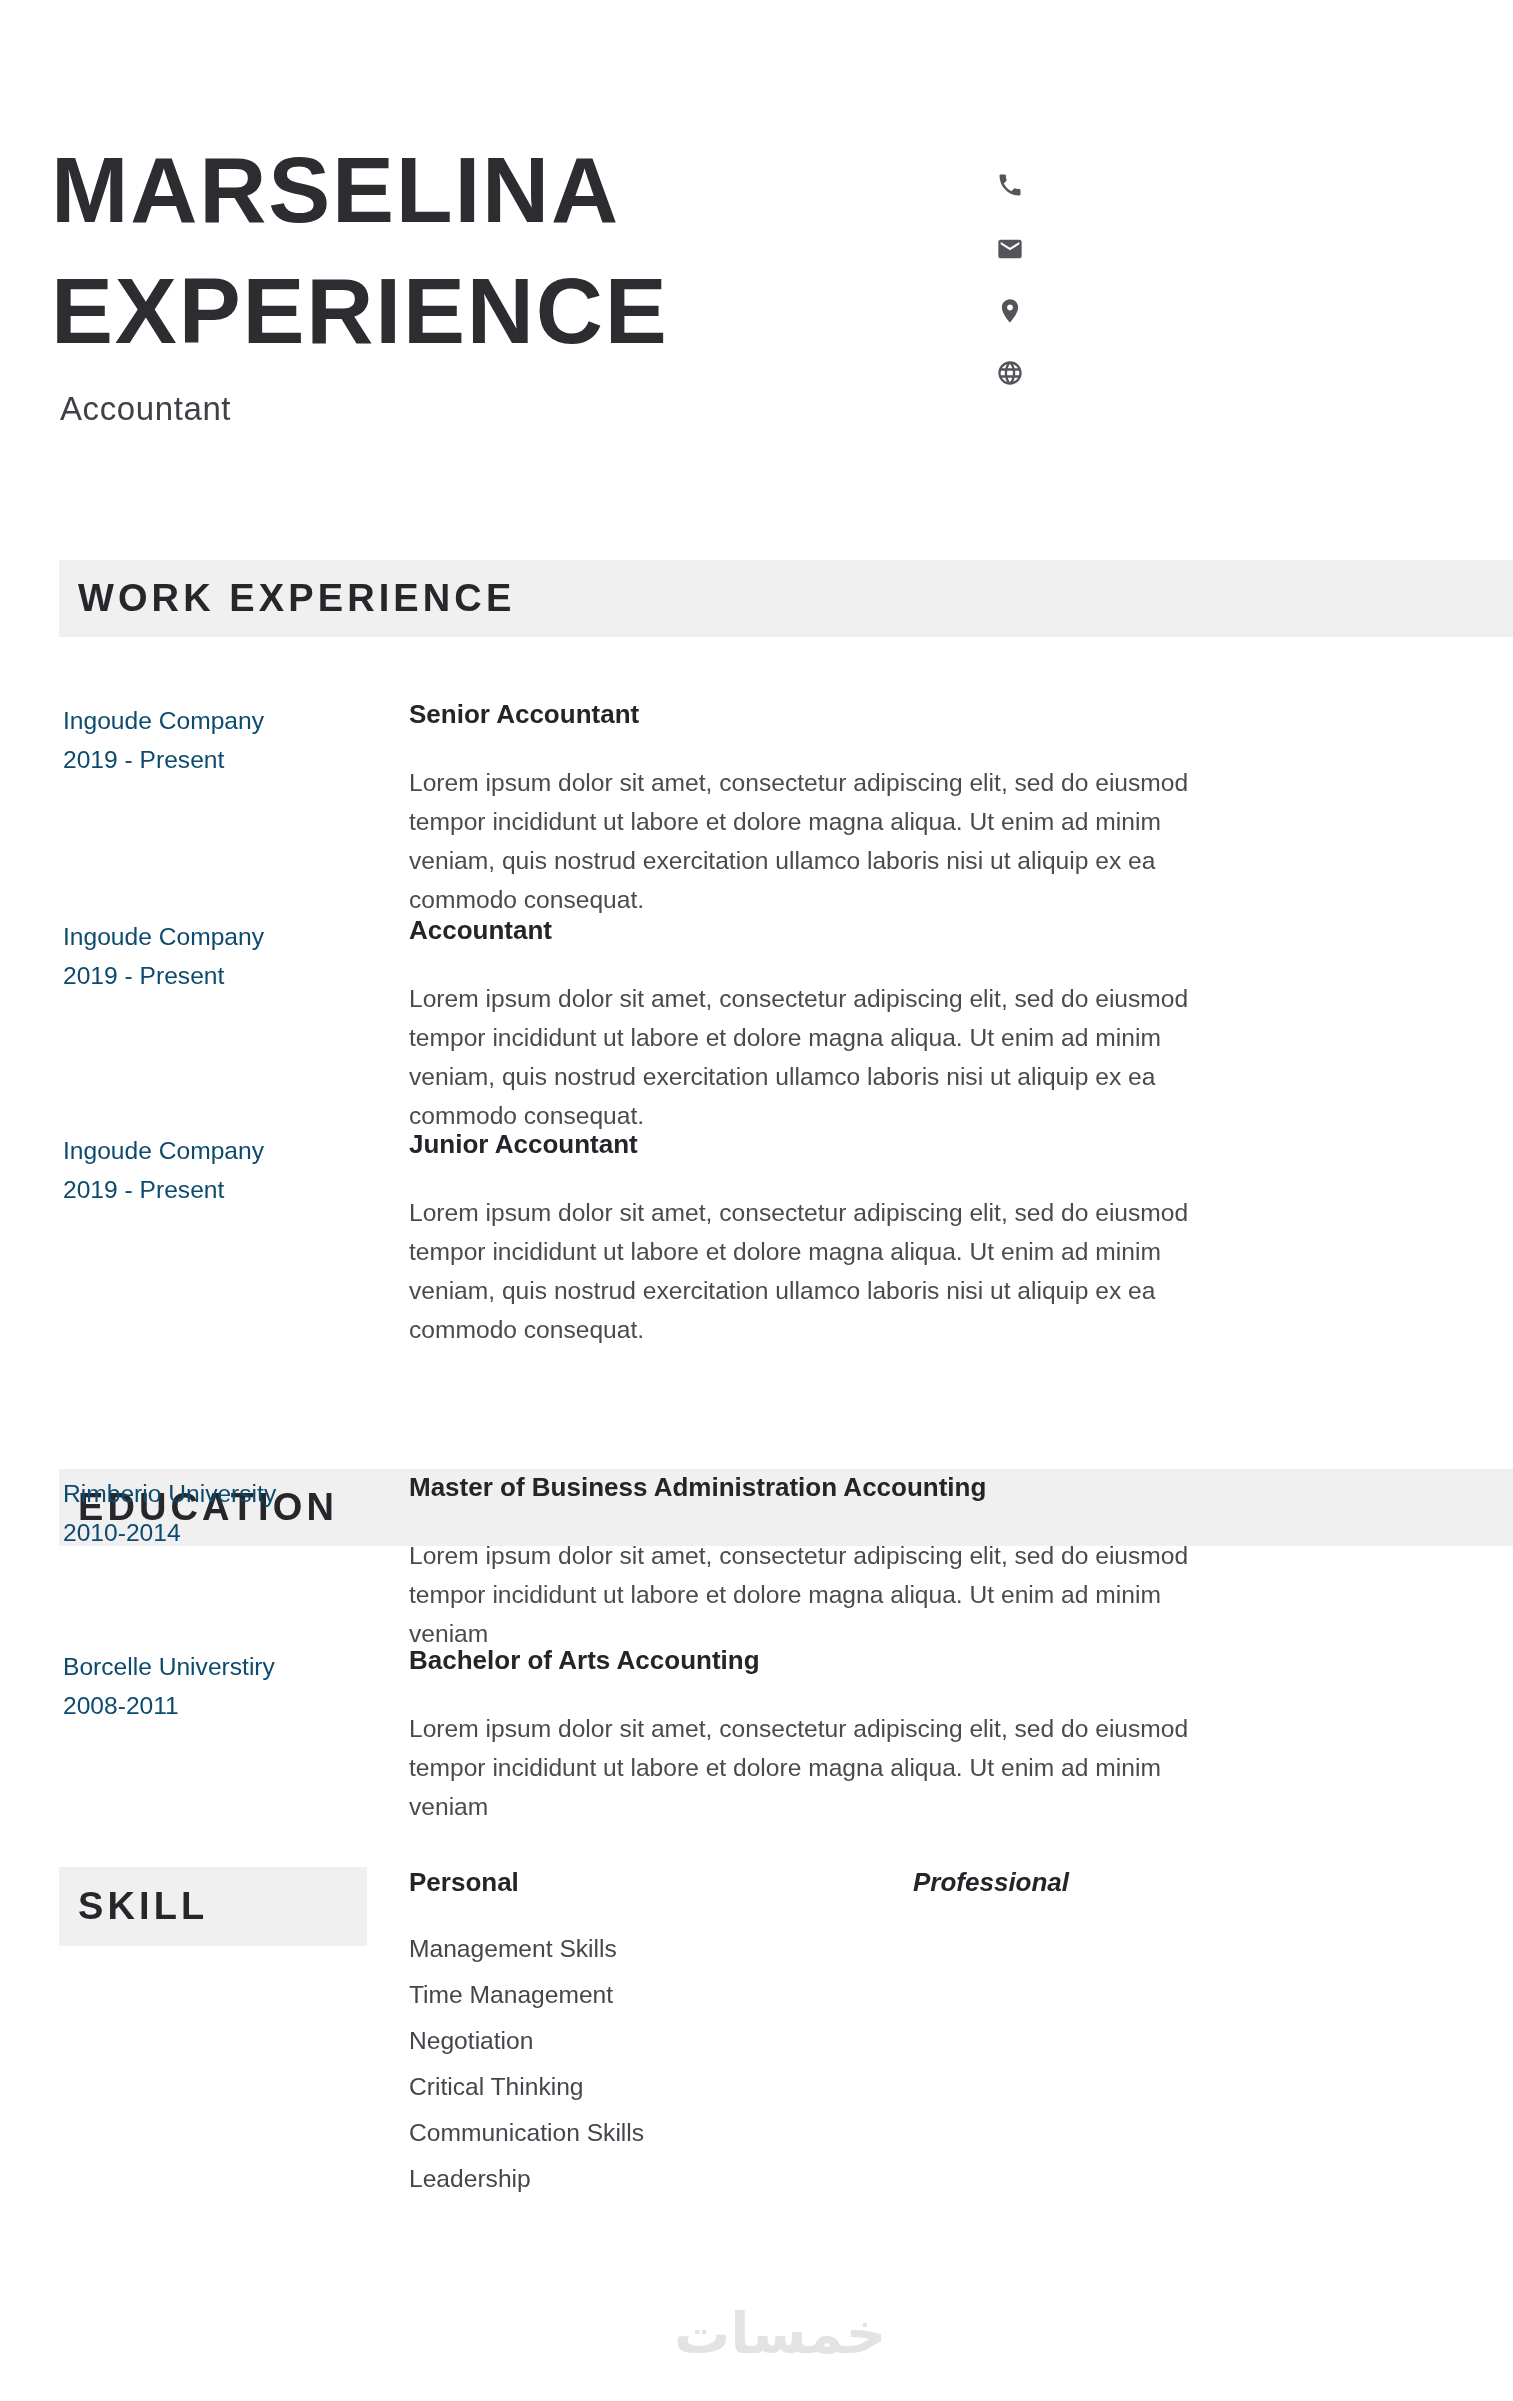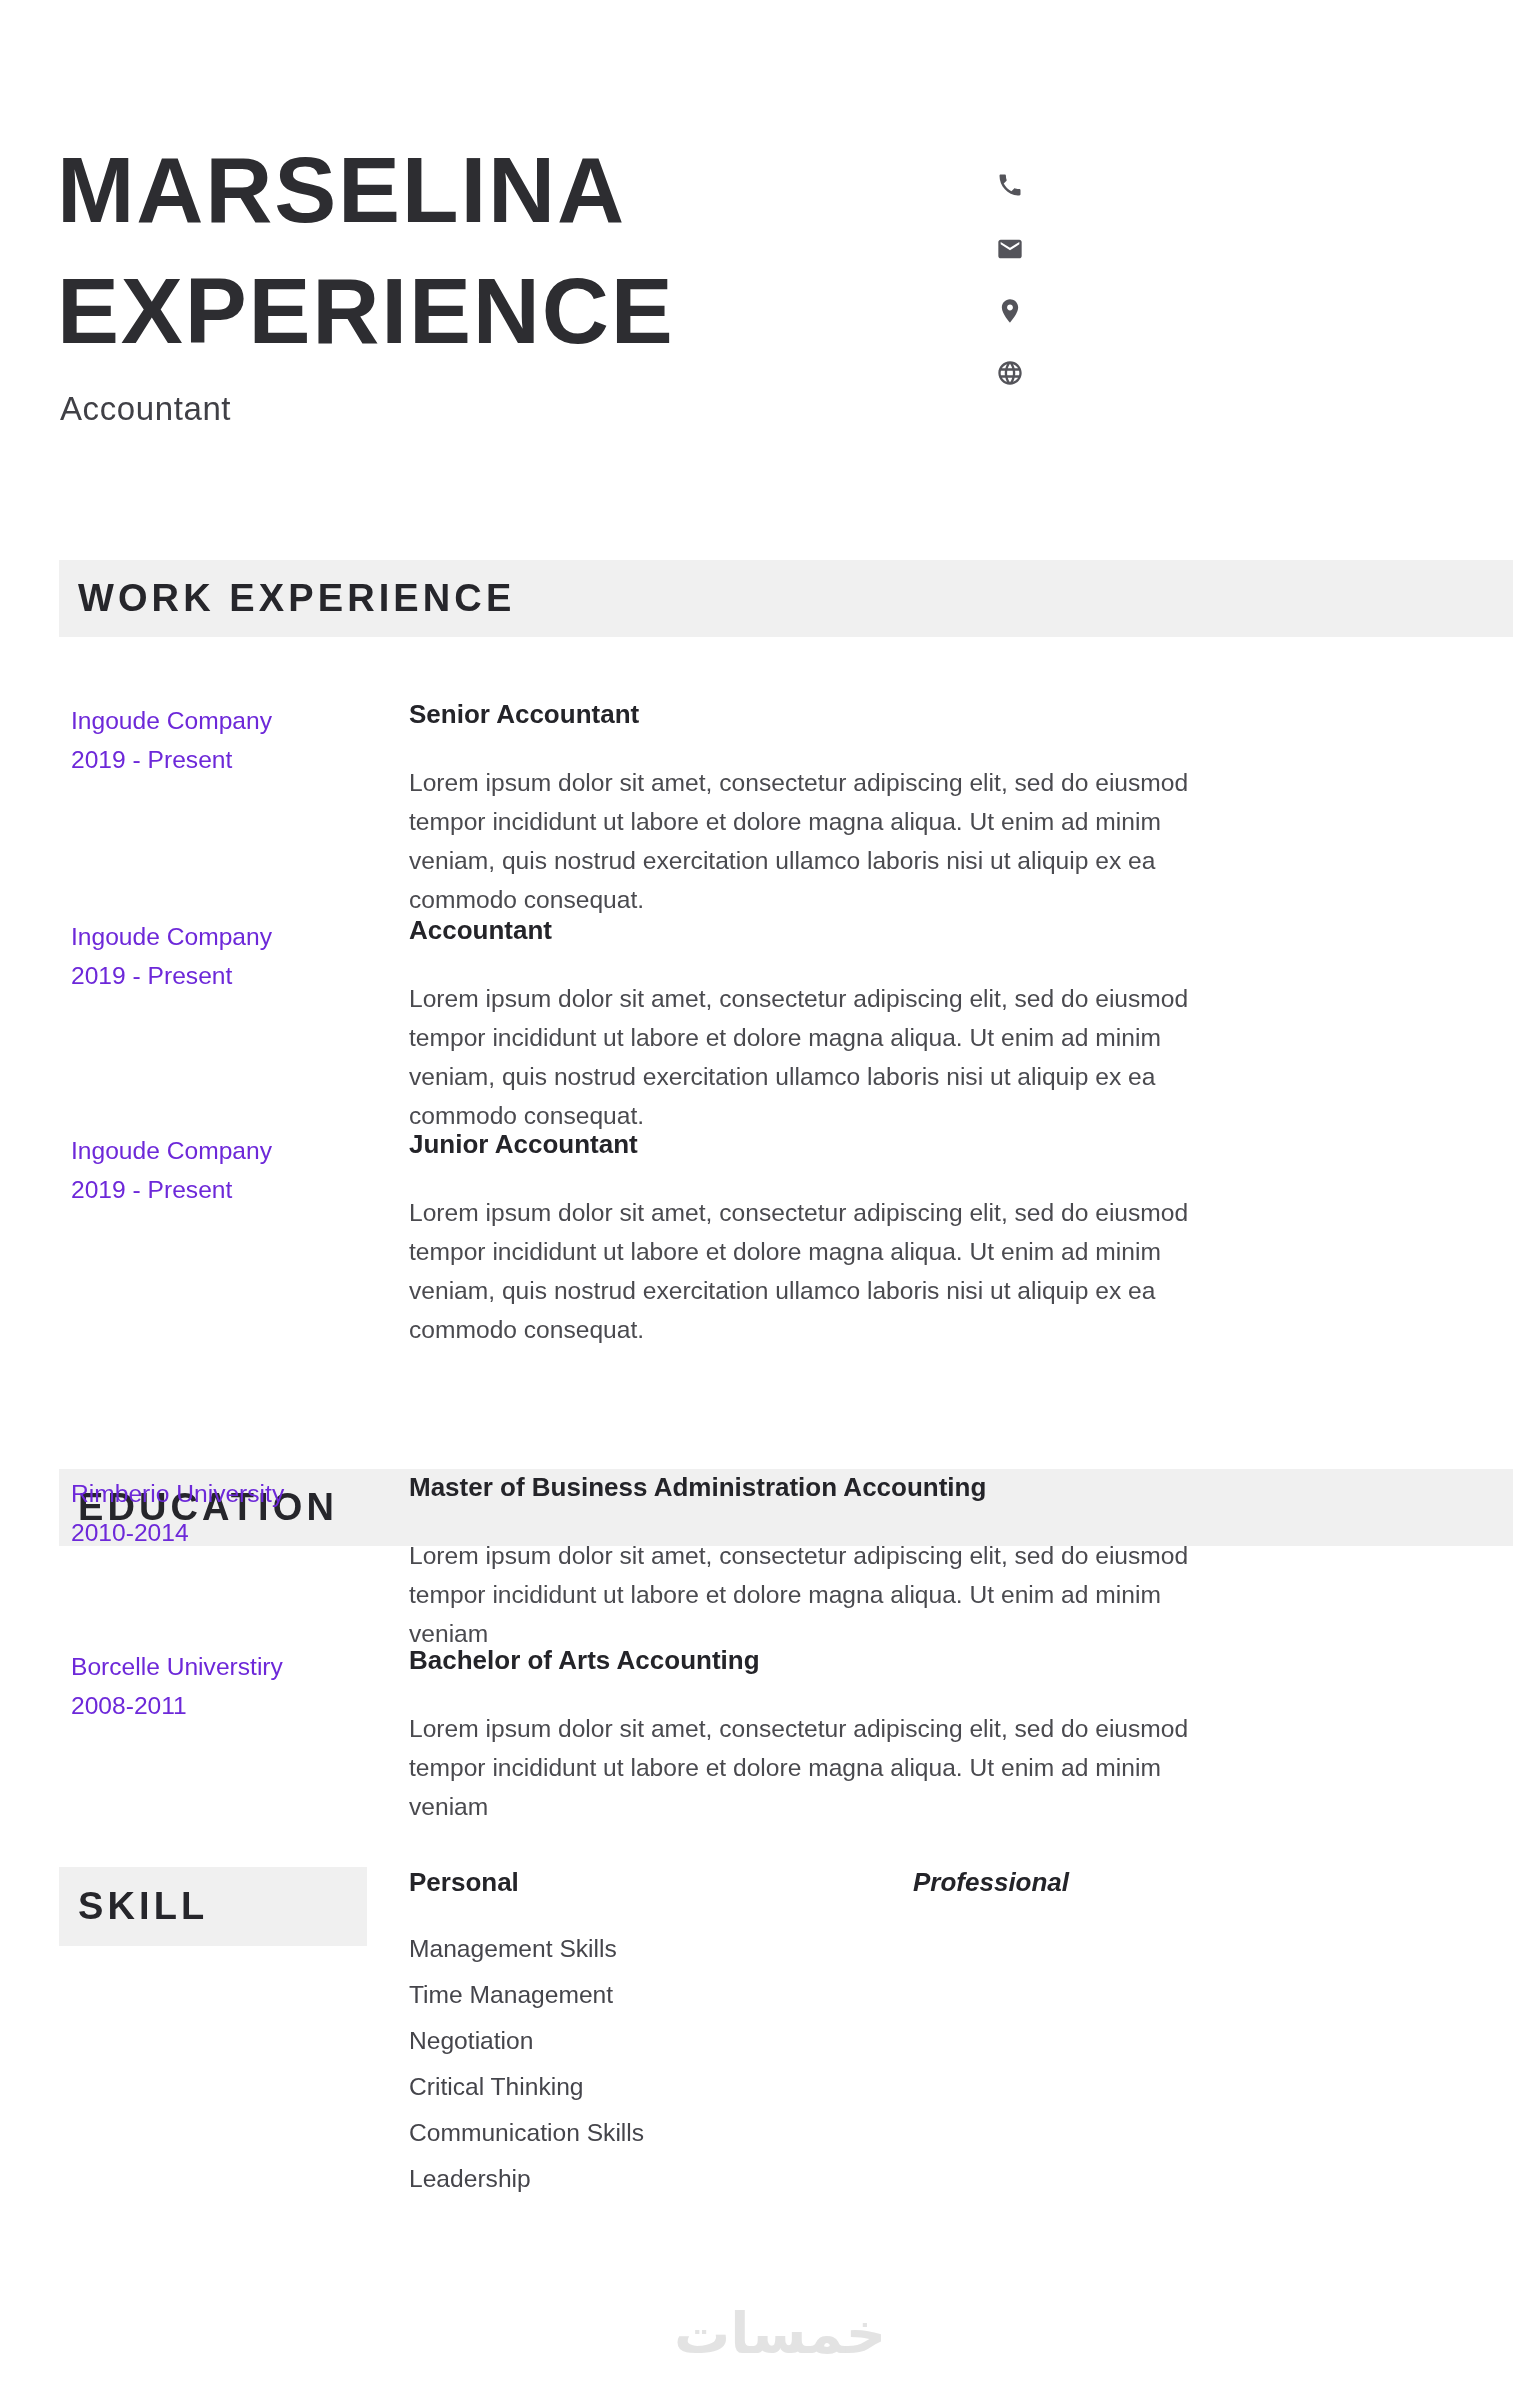--- a/index.html
+++ b/index.html
@@ -7,21 +7,21 @@
   body {
     background:#ffffff;
     font-family:"Liberation Sans","DejaVu Sans",sans-serif;
     color:#2b2b30;
     position:relative;
     overflow:hidden;
   }
 
   
   .name {
-    position:absolute; left:57px; top:130px;
+    position:absolute; left:51px; top:130px;
     font-weight:700; font-size:93px; line-height:121px;
     letter-spacing:1.8px; color:#2d2d31;
   }
   .job-title {
     position:absolute; left:60px; top:390px;
     font-size:33px; letter-spacing:0.6px; color:#404046;
   }
 
   
   .contact { position:absolute; left:996px; top:171px; width:35px; height:235px; }
@@ -46,22 +46,22 @@
 
   
   .entry { position:absolute; left:59px; width:1415px; }
   #work-entry-1 { top:699px; }
   #work-entry-2 { top:915px; }
   #work-entry-3 { top:1129px; }
   #edu-entry-1  { top:1472px; }
   #edu-entry-2  { top:1645px; }
 
   .entry .meta {
-    position:absolute; left:12px; top:2.3px;
-    font-size:24.6px; line-height:39px; color:#6d28d9;
+    position:absolute; left:4px; top:2.3px;
+    font-size:24.6px; line-height:39px; color:#0c4a6e;
   }
   .entry .body { position:absolute; left:350px; top:0; width:1049px; }
   .role { font-size:26px; font-weight:700; color:#242429; }
   .desc {
     margin-top:33px;
     font-size:24.6px; line-height:39px; color:#4a4a4f;
     white-space:pre-line;
   }
 
   

